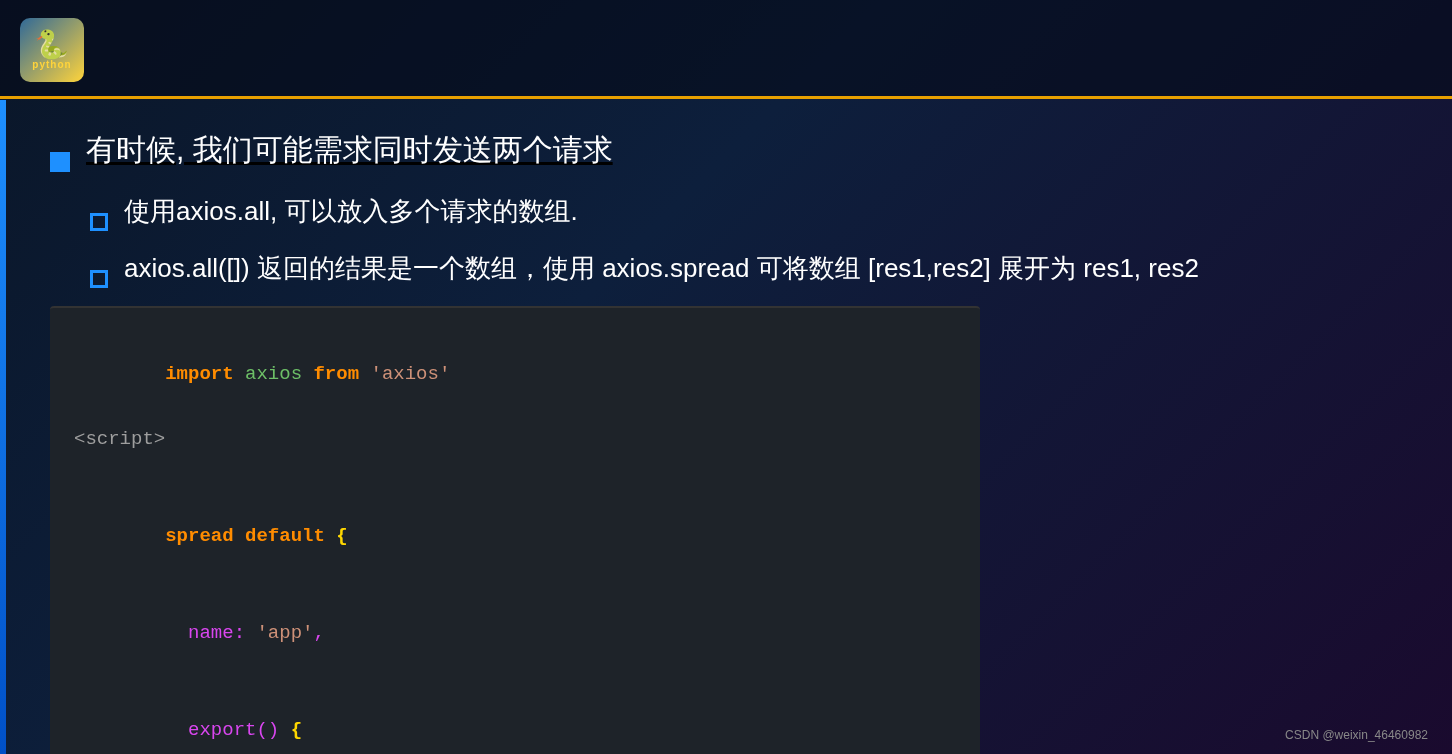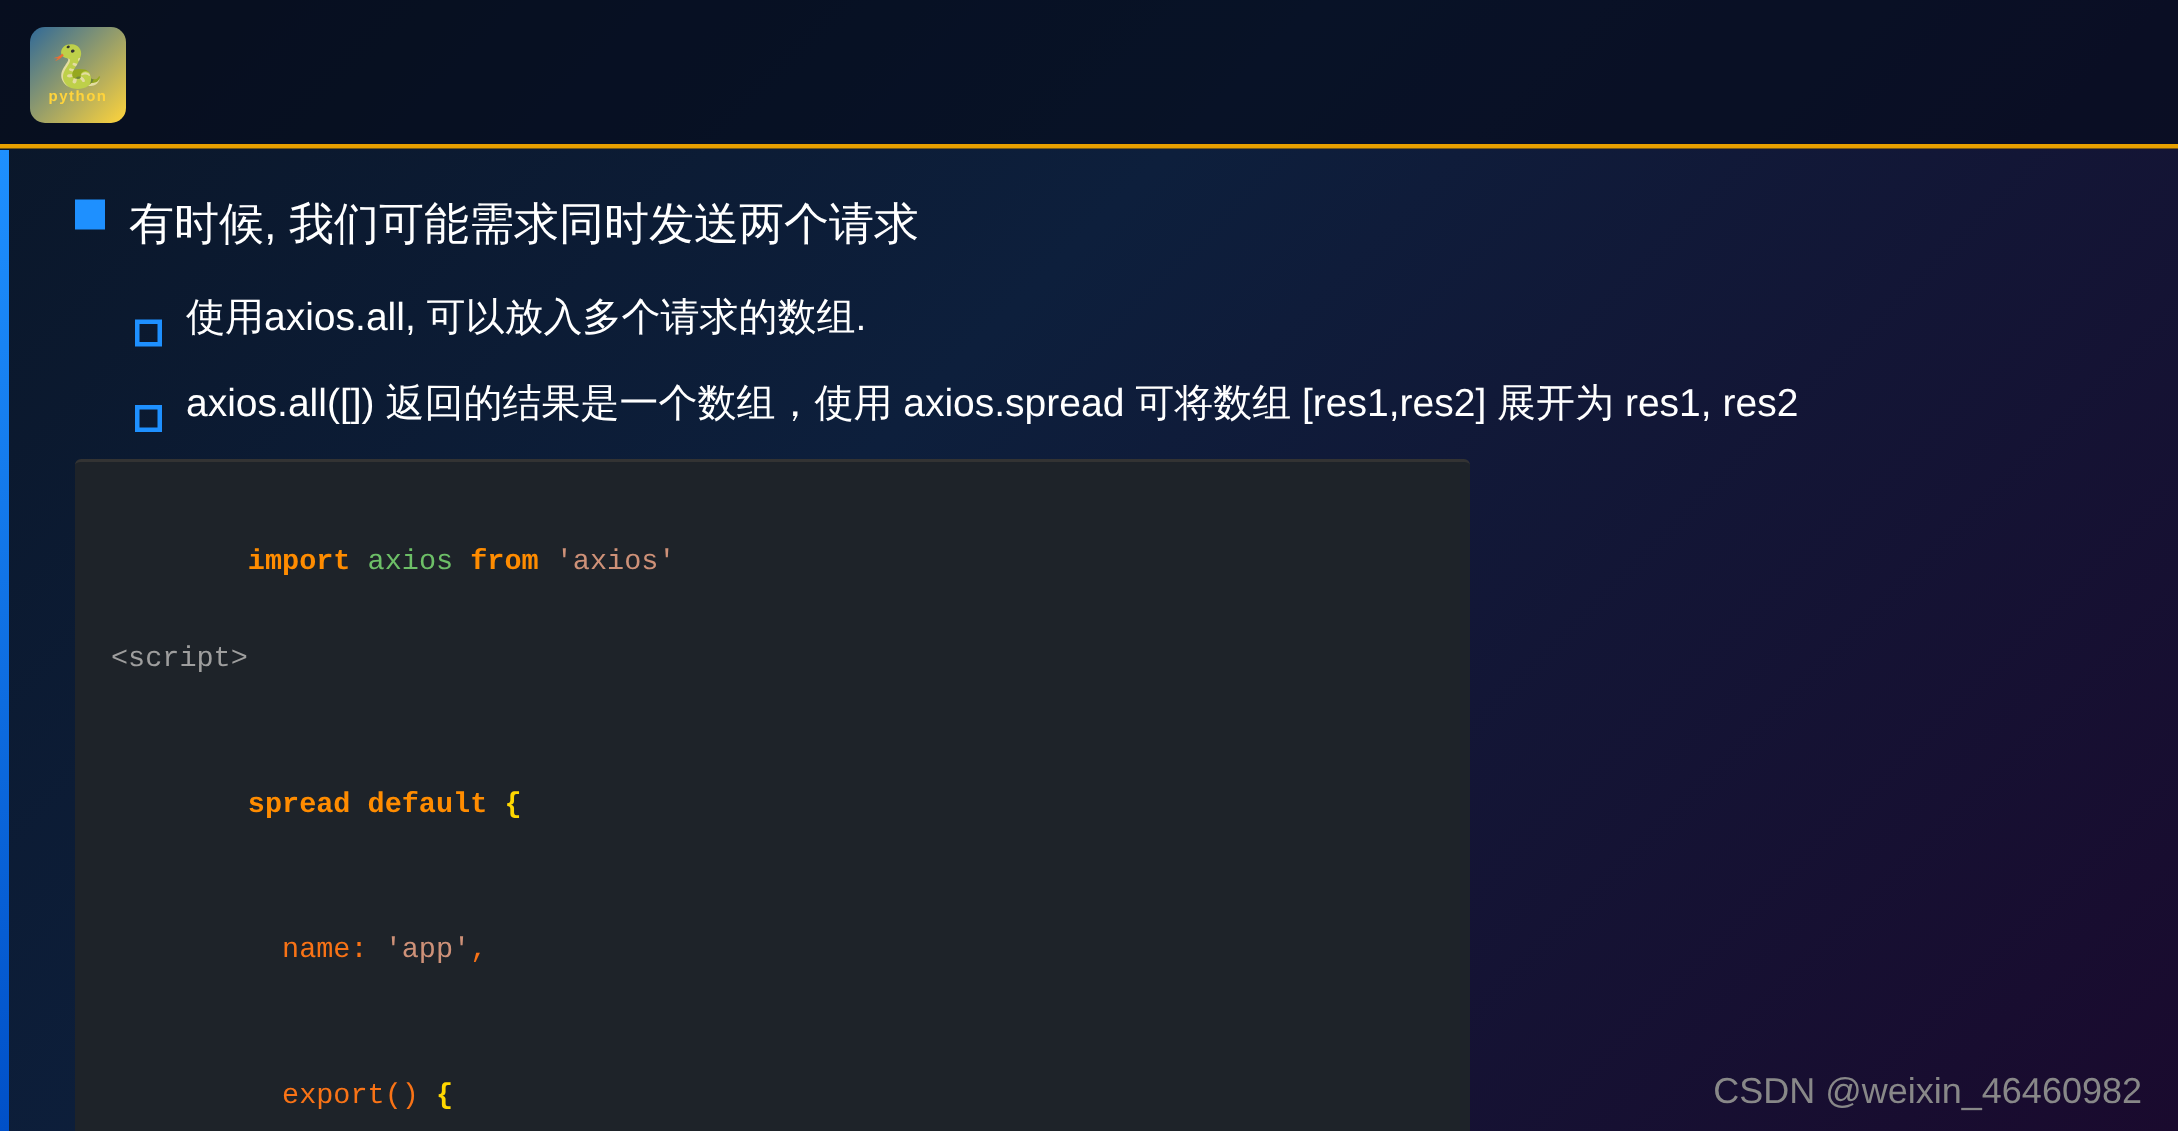--- a/index.html
+++ b/index.html
@@ -75,22 +75,23 @@
     }
 
     
     .content {
       padding: 28px 50px 20px 50px;
     }
 
     
     .bullet-primary {
       display: flex;
-      align-items: flex-start;
+      align-items: flex-end;
       margin-bottom: 20px;
+      text-decoration: underline;
     }
 
     .bullet-primary .marker {
       width: 20px;
       height: 20px;
       background: #1e90ff;
       margin-right: 16px;
       margin-top: 6px;
       flex-shrink: 0;
     }
@@ -139,31 +140,31 @@
     }
 
     .code-line {
       display: block;
       white-space: pre;
     }
 
     
     .kw-orange { color: #ff8c00; font-weight: bold; }
     .kw-yellow { color: #ffd700; font-weight: bold; }
-    .kw-white { color: #f97316; }
+    .kw-white { color: #d946ef; }
     .kw-green { color: #6dbf67; }
     .kw-string { color: #ce9178; }
     .kw-gray { color: #9e9e9e; }
 
     
     .watermark {
       position: absolute;
       bottom: 12px;
       right: 24px;
-      font-size: 24px;
+      font-size: 12px;
       color: #888;
     }
   </style>
 </head>
 <body>
 
 <div class="slide-container">
 
   <div class="header">
     <div class="python-logo">

